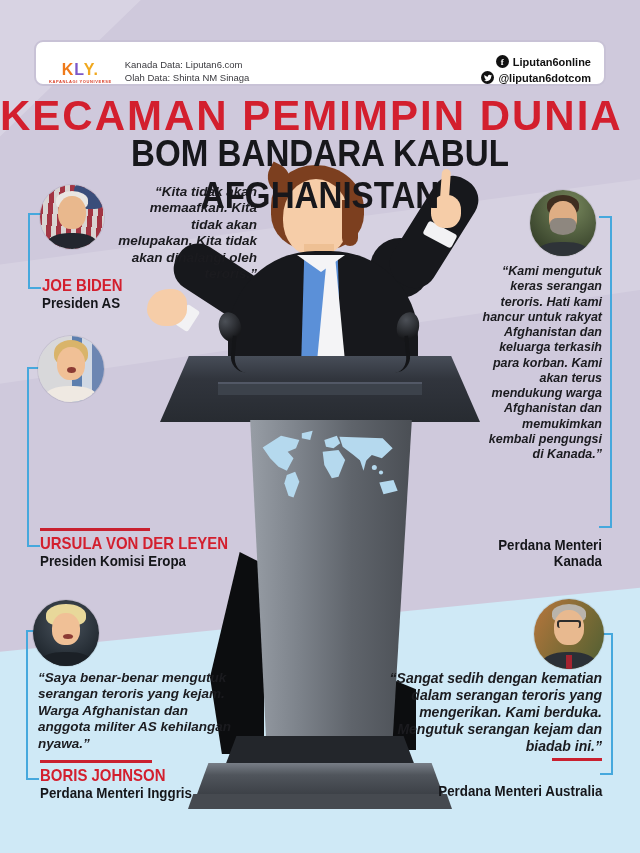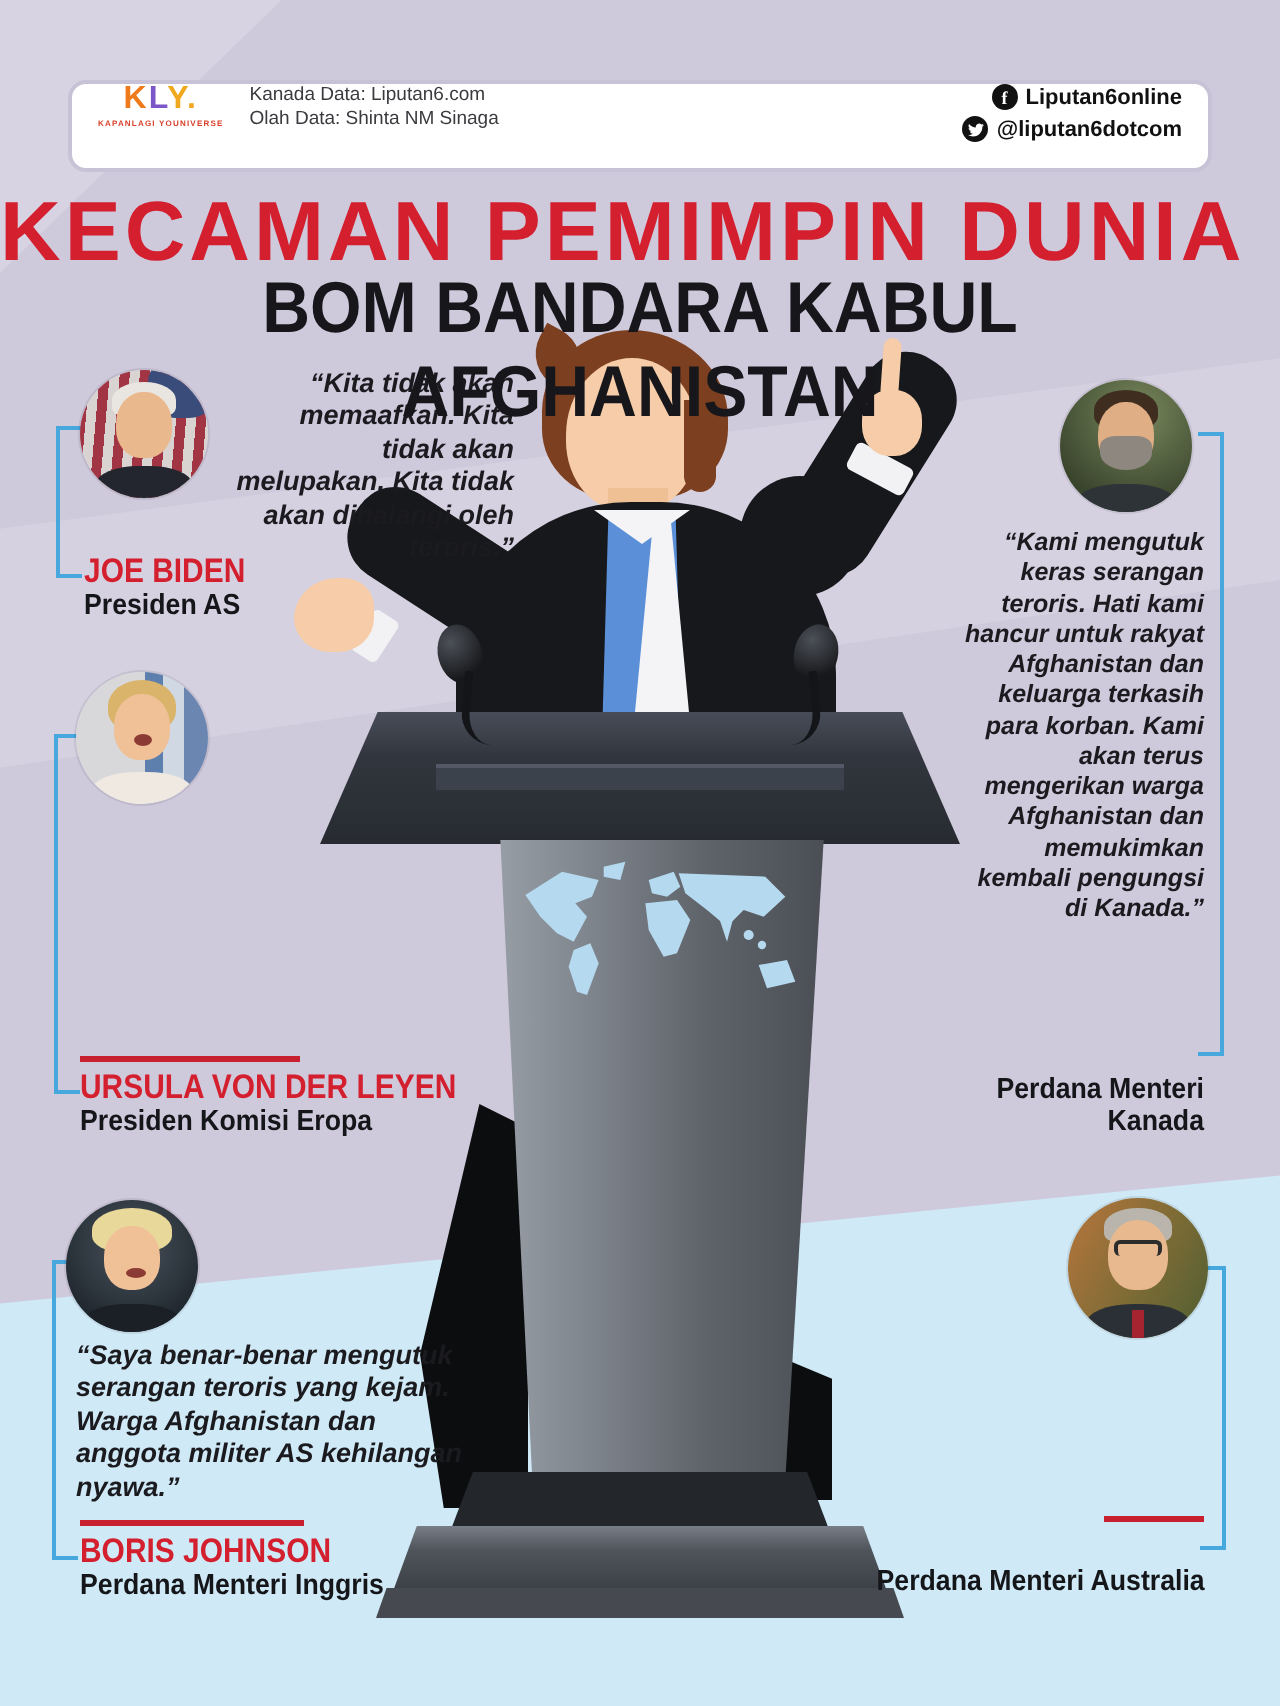--- a/index.html
+++ b/index.html
@@ -11,21 +11,21 @@
   
   .bg-corner{left:0;top:0;width:100%;height:100%;background:rgba(255,255,255,.20);
              clip-path:polygon(0 0,22% 0,0 16%);}
   .bg-band{left:0;top:0;width:100%;height:100%;background:rgba(255,255,255,.15);
            clip-path:polygon(0 31%,100% 21%,100% 34%,0 45%);}
   .bg-blue{left:0;top:0;width:100%;height:100%;background:#cfe9f6;
            clip-path:polygon(0 76.4%,100% 68.9%,100% 100%,0 100%);}
 
   
   .card{left:34px;top:40px;width:572px;height:46px;background:#fff;border:2px solid #c8c2d6;
-        border-radius:9px;display:flex;align-items:flex-start;z-index:8;}
+        border-radius:9px;display:flex;align-items:flex-end;z-index:8;}
   .kly{margin-left:13px;text-align:center;line-height:1;}
   .kly .letters{font-weight:bold;font-size:16px;letter-spacing:1px;}
   .kly .k{color:#ef7a1a}.kly .l{color:#7b57c8}.kly .y{color:#f0a81e}
   .kly .sub{font-size:4px;color:#d9402a;letter-spacing:.6px;margin-top:2px;font-weight:bold;}
   .brand{margin-left:9px;display:flex;align-items:center;}
   .brand .word{font-weight:800;font-size:21px;color:#e84e1b;letter-spacing:-.5px;
                transform:scaleX(.94);transform-origin:left center;}
   .brand .six{width:24px;height:24px;margin-left:2px;border-radius:6px;color:#fff;font-weight:800;
               font-size:17px;display:flex;align-items:center;justify-content:center;
               background:linear-gradient(135deg,#f59a1d,#e8341c);}
@@ -266,21 +266,21 @@
   <div class="abs lname" style="left:40px;top:534px;">URSULA VON DER LEYEN</div>
   <div class="abs lrole" style="left:40px;top:553px;">Presiden Komisi Eropa</div>
 
   <div class="abs avatar av-trudeau">
     <i class="hair"></i>
     <i class="face"></i>
     <i class="beard"></i>
     <i class="body"></i>
   </div>
   <i class="abs conn rgt" style="left:599px;top:216px;width:13px;height:312px;"></i>
-  <div class="abs quote rt" style="left:478px;top:264px;width:124px;font-size:12.5px;">“Kami mengutuk keras serangan teroris. Hati kami hancur untuk rakyat Afghanistan dan keluarga terkasih para korban. Kami akan terus mengerikan warga Afghanistan dan memukimkan kembali pengungsi di Kanada.”</div>
+  <div class="abs quote rt" style="left:478px;top:264px;width:124px;font-size:12.5px;">“Kami mengutuk keras serangan teroris. Hati kami hancur untuk rakyat Afghanistan dan keluarga terkasih para korban. Kami akan terus mendukung warga Afghanistan dan memukimkan kembali pengungsi di Kanada.”</div>
   <div class="abs r"></div>
   <div class="abs lrole rt" style="right:38px;top:537px;width:120px;white-space:normal;transform-origin:right center;">Perdana Menteri Kanada</div>
 
   <div class="abs avatar av-boris">
     <i class="hair"></i>
     <i class="face"></i>
     <i class="mouth"></i>
     <i class="body"></i>
   </div>
   <i class="abs conn lft" style="left:26px;top:630px;width:13px;height:150px;"></i>
@@ -290,17 +290,18 @@
   <div class="abs lrole" style="left:40px;top:785px;">Perdana Menteri Inggris</div>
 
   <div class="abs avatar av-morrison">
     <i class="hair"></i>
     <i class="face"></i>
     <i class="glasses"></i>
     <i class="body"></i>
     <i class="tie"></i>
   </div>
   <i class="abs conn rgt" style="left:600px;top:633px;width:13px;height:142px;"></i>
+  <div class="abs quote rt" style="right:38px;top:670px;width:218px;font-size:14px;">“Sangat sedih dengan kematian dalam serangan teroris yang mengerikan. Kami berduka. Mengutuk serangan kejam dan biadab ini.”</div>
   <i class="abs uline" style="left:552px;top:758px;width:50px;"></i>
   <div class="abs r"></div>
   <div class="abs lrole rt" style="right:38px;top:783px;transform-origin:right center;">Perdana Menteri Australia</div>
 
 </div>
 
 </body></html>

